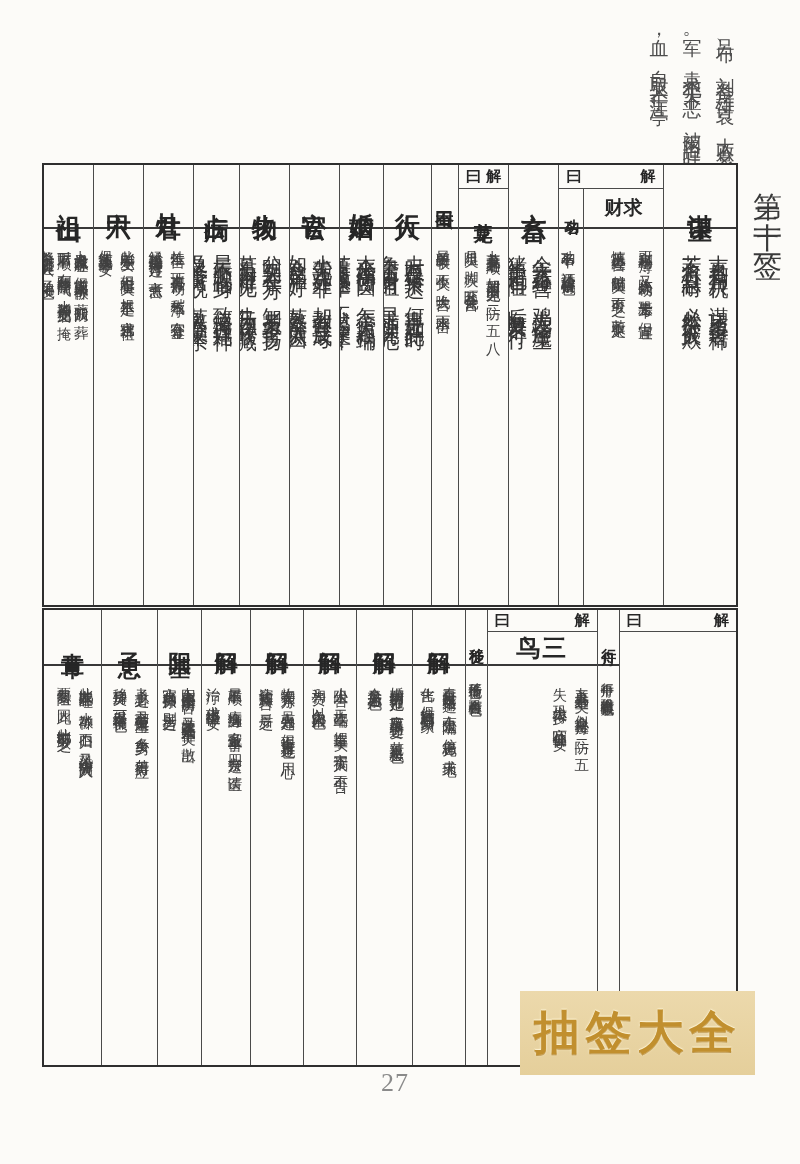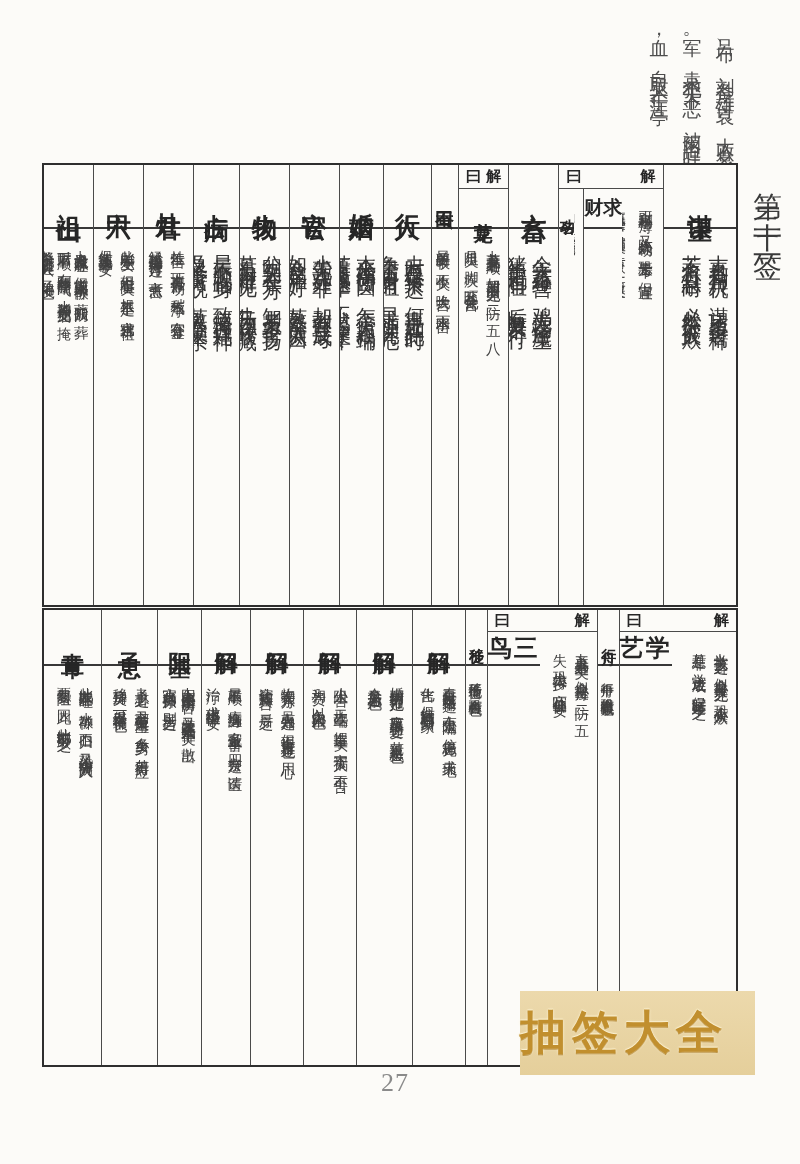--- a/index.html
+++ b/index.html
@@ -47,38 +47,38 @@
   .tinytext { font-size: 13.5px; letter-spacing: .5px; line-height: 16px; padding-top: 6px; }
   
   .bar {
     display: flex; align-items: center; justify-content: space-between;
     padding: 0 7px; border-bottom: 1px solid #4a4a4a;
     font-weight: bold; font-size: 15px; color: #262626; flex: 0 0 auto;
   }
   .t1 .bar { height: 24px; }
   .t2 .bar { height: 22px; }
   .sub-row { display: flex; flex: 1 1 auto; min-height: 0; }
-  .subcol { display: flex; flex-direction: row; border-right: 1px solid #4a4a4a; min-width: 0; }
+  .subcol { display: flex; flex-direction: column; border-right: 1px solid #4a4a4a; min-width: 0; }
   .subcol:last-child { border-right: none; }
   .sub-label {
     display: flex; align-items: center; justify-content: center;
     border-bottom: 2px solid #383838; font-weight: bold; color: #262626; flex: 0 0 auto;
   }
   .t1 .sub-label { height: 40px; font-size: 19px; }
   .t2 .sub-label { height: 34px; font-size: 24px; letter-spacing: 2px; }
   
   .page-num {
     position: absolute; left: 381px; top: 1068px;
     font-size: 26px; color: #8a8a8a; letter-spacing: 1px;
     font-family: "Liberation Serif", serif;
   }
   .watermark {
     position: absolute; left: 520px; top: 991px; width: 235px; height: 84px;
     background: linear-gradient(#ecd9ac, #e5cf9b);
-    display: flex; align-items: center; 
+    display: flex; align-items: center; justify-content: center;
   }
   .watermark .wm-text {
     font-size: 46px; font-weight: bold; letter-spacing: 6px; color: #c18f2e;
     text-shadow: 0 0 3px rgba(255,244,214,.95), 0 1px 0 #a87820, 0 -1px 0 #f7ecc9;
   }
 </style>
 </head>
 <body>
 
 <div class="page">
@@ -284,27 +284,20 @@
             <span class="vh tiny">行舟</span>
           </div>
         <div class="cbody prose tinytext">行舟中平　但恐防有盗贼也</div>
       </div>
       <div class="col" style="flex:110 1 110px">
         <div class="bar">
           <span>曰</span>
           <span>解</span>
         </div>
         <div class="sub-row">
-          <div class="subcol" style="flex:53 1 53px">
-            <div class="sub-label">
-                <span>艺学</span>
-              </div>
-            <div class="cbody prose">卜学技艺之卦　似众星侵月之兆　恐有小人嫉
-惹是非　学之难成　宜候时运才学之</div>
-          </div>
         </div>
       </div>
     </div>
   </div>
 
   <div class="page-num">27</div>
 
   <div class="watermark">
     <span class="wm-text">抽签大全</span>
   </div>

